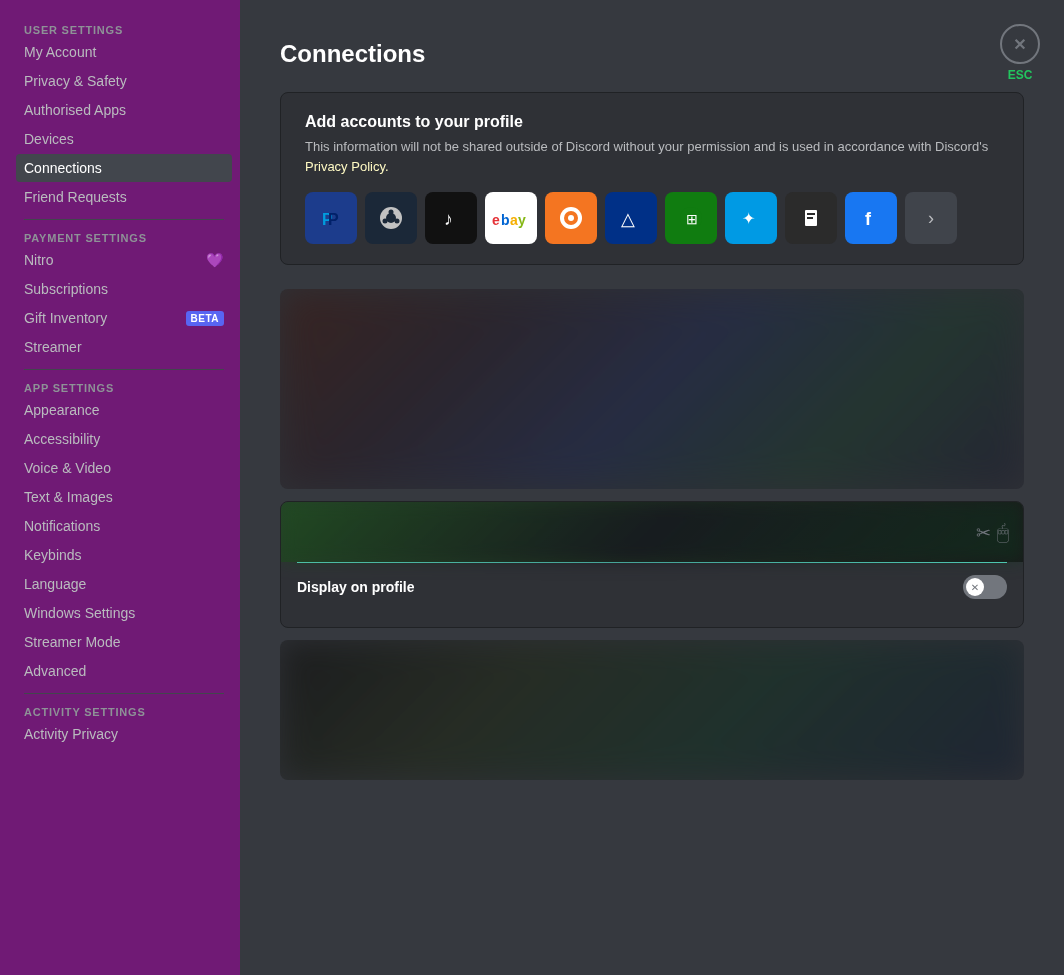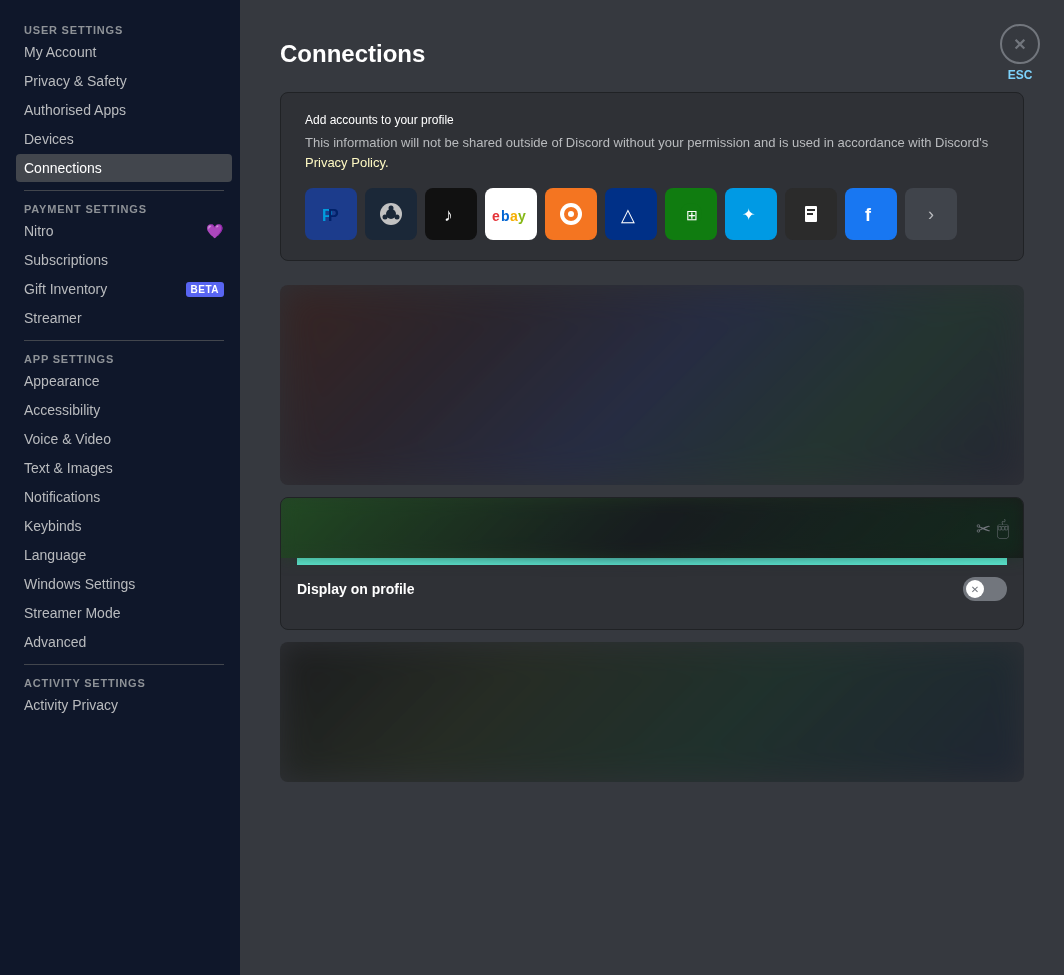--- a/index.html
+++ b/index.html
@@ -10,21 +10,21 @@
       font-family: 'Segoe UI', Arial, sans-serif;
       display: flex;
       overflow: hidden;
       color: #dcddde;
     }
 
     
     .sidebar {
       width: 240px;
       min-width: 240px;
-      background: #0f172a;
+      background: #701a75;
       padding: 20px 8px 20px 16px;
       overflow-y: auto;
       height: 100%;
     }
 
     .sidebar-section-label {
       font-size: 11px;
       font-weight: 700;
       color: #8e9297;
       text-transform: uppercase;
@@ -108,37 +108,37 @@
       display: flex;
       align-items: center;
       justify-content: center;
       color: #72767d;
       font-size: 16px;
       font-weight: 700;
     }
 
     .esc-label {
       font-size: 12px;
-      color: #7dd3fc;
+      color: #22c55e;
       margin-top: 4px;
       font-weight: 600;
     }
 
     
     .add-accounts-card {
       background: #2f3136;
       border-radius: 8px;
       padding: 20px 24px;
       margin-bottom: 24px;
       border: 1px solid #202225;
     }
 
     .add-accounts-title {
-      font-size: 12px;
-      font-weight: 400;
+      font-size: 16px;
+      font-weight: 700;
       color: #ffffff;
       margin-bottom: 6px;
     }
 
     .add-accounts-desc {
       font-size: 13px;
       color: #b9bbbe;
       margin-bottom: 16px;
       line-height: 1.5;
     }
@@ -255,21 +255,21 @@
 
     .card-content {
       padding: 0 16px 16px 16px;
     }
 
     .card-row {
       display: flex;
       align-items: center;
       justify-content: space-between;
       padding: 12px 0;
-      border-top: 7px solid #5eead4;
+      border-top: 1px solid #5eead4;
     }
 
     .card-row-label {
       font-size: 14px;
       font-weight: 600;
       color: #ffffff;
     }
 
     
     .toggle {
@@ -349,20 +349,23 @@
     <span>Privacy &amp; Safety</span>
   </div>
   <div class="sidebar-item">
     <span>Authorised Apps</span>
   </div>
   <div class="sidebar-item">
     <span>Devices</span>
   </div>
   <div class="sidebar-item active">
     <span>Connections</span>
+  </div>
+  <div class="sidebar-item">
+    <span>Friend Requests</span>
   </div>
 
   <div class="sidebar-divider"></div>
 
   <span class="sidebar-section-label">PAYMENT SETTINGS</span>
 
   <div class="sidebar-item">
     <span>Nitro</span>
     <span class="nitro-icon">💜</span>
   </div>

